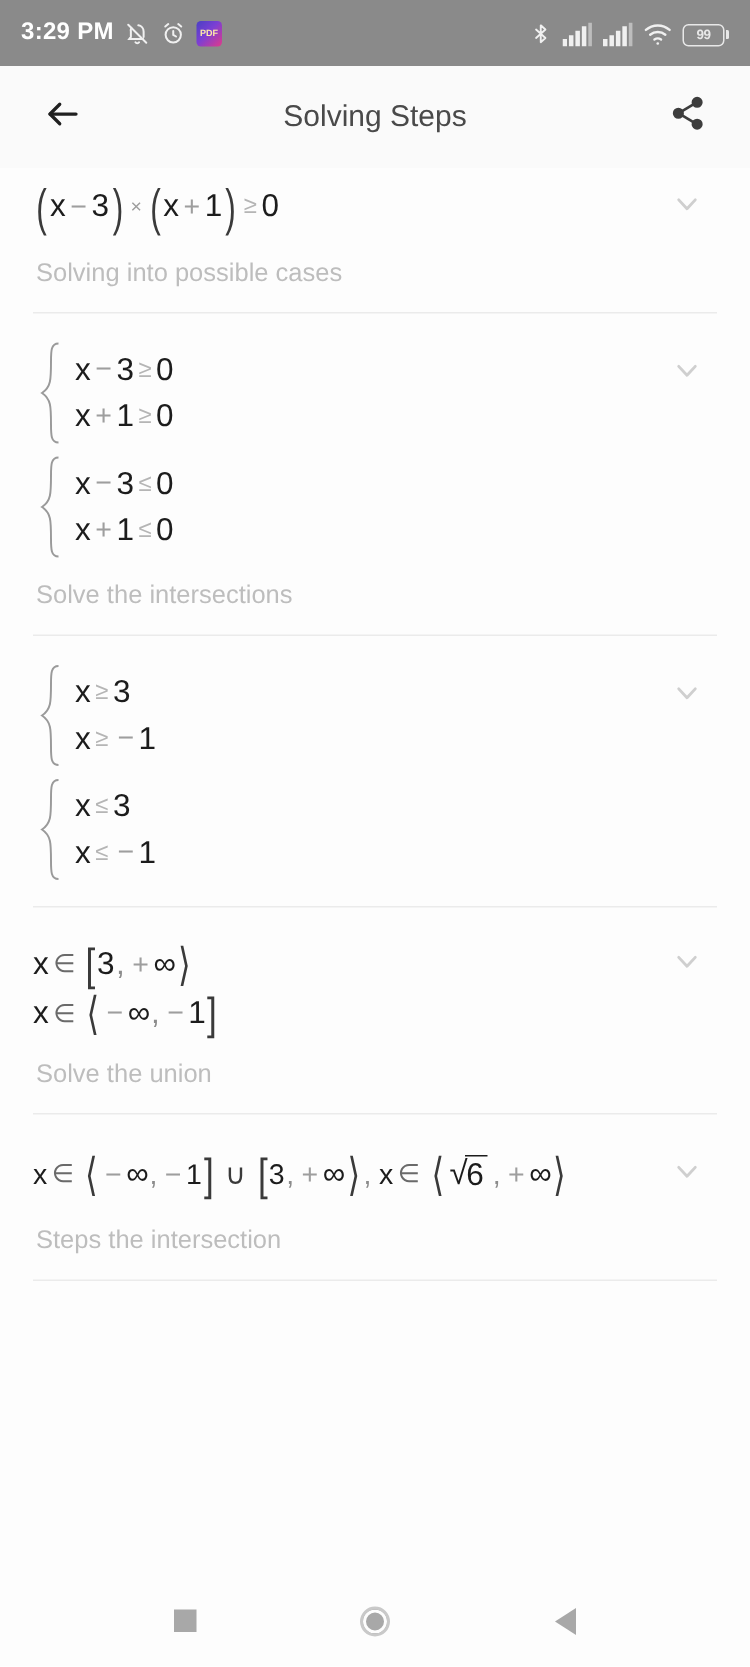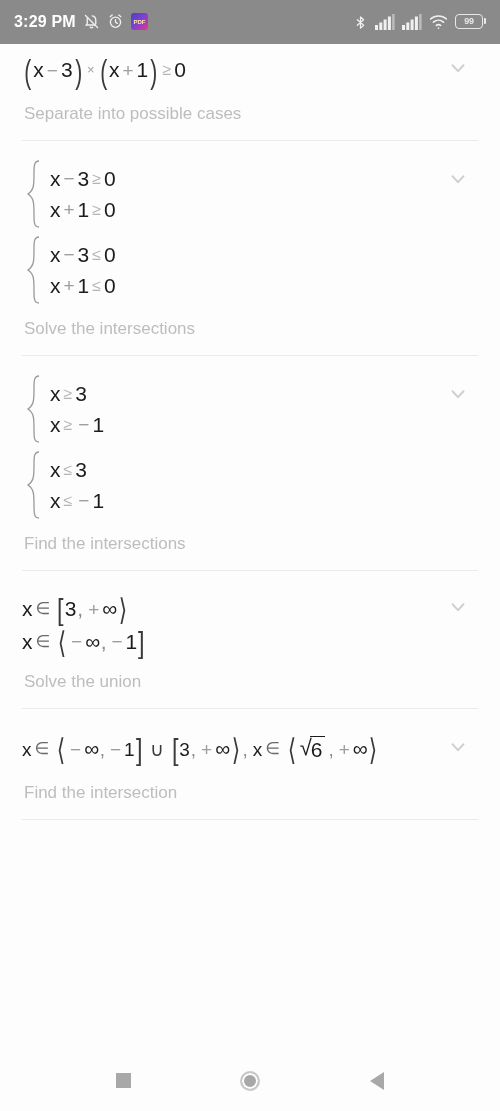--- a/index.html
+++ b/index.html
@@ -26,21 +26,21 @@
     height: 44px;
     background: #8a8a8a;
     display: flex;
     align-items: center;
     justify-content: space-between;
     padding: 0 14px;
     flex: 0 0 auto;
   }
   .status-left, .status-right {
     display: flex;
-    align-items: flex-start;
+    align-items: flex-end;
     gap: 7px;
   }
   .status-time {
     color: #ffffff;
     font-size: 16px;
     font-weight: bold;
     letter-spacing: 0.2px;
   }
   .sb-icon { display: flex; align-items: center; }
   .sb-icon svg { display: block; }
@@ -334,20 +334,42 @@
           <circle cx="12" cy="17.6" r="1.1" fill="#f0f0f0" stroke="none"></circle>
         </svg>
       </span>
       <span class="battery">
         <span class="battery-body">99</span>
         <span class="battery-cap"></span>
       </span>
     </div>
   </div>
 
+  <div class="app-bar">
+    <div class="icon-btn">
+      <span>
+        <svg width="26" height="26" viewBox="0 0 24 24" fill="none" stroke="#202020" stroke-width="2" stroke-linecap="round" stroke-linejoin="round">
+          <line x1="20" y1="12" x2="4" y2="12"></line>
+          <polyline points="10,6 4,12 10,18"></polyline>
+        </svg>
+      </span>
+    </div>
+    <div class="app-bar-title">Solving Steps</div>
+    <div class="icon-btn right">
+      <span>
+        <svg width="25" height="25" viewBox="0 0 24 24" fill="none" stroke="#3d3d3d" stroke-width="1.7">
+          <circle cx="18" cy="5" r="2.7" fill="#3d3d3d"></circle>
+          <circle cx="6" cy="12" r="2.7" fill="#3d3d3d"></circle>
+          <circle cx="18" cy="19" r="2.7" fill="#3d3d3d"></circle>
+          <line x1="8.4" y1="10.7" x2="15.6" y2="6.3"></line>
+          <line x1="8.4" y1="13.3" x2="15.6" y2="17.7"></line>
+        </svg>
+      </span>
+    </div>
+  </div>
 
   <div class="content">
 
     <div class="step">
       <div class="step-row">
         <div class="step-math">
           <div class="math">
             <span class="par">(</span>
             <span class="var">x</span>
             <span class="op">−</span>
@@ -364,21 +386,21 @@
           </div>
         </div>
         <div class="chev">
           <span>
             <svg width="22" height="22" viewBox="0 0 24 24" fill="none" stroke="#cfcfcf" stroke-width="2.1" stroke-linecap="round" stroke-linejoin="round">
               <polyline points="6,9 12,15.5 18,9"></polyline>
             </svg>
           </span>
         </div>
       </div>
-      <div class="step-caption">Separate into possible cases</div>
+      <div class="step-caption">Solving into possible cases</div>
     </div>
     <div class="divider"></div>
 
     <div class="step" style="padding-top:14px;">
       <div class="step-row">
         <div class="step-math" style="padding-top:2px;">
 
           <div class="system">
             <div class="brace">
               <svg viewBox="0 0 16 70" preserveAspectRatio="none">
@@ -488,21 +510,20 @@
 
         </div>
         <div class="chev">
           <span>
             <svg width="22" height="22" viewBox="0 0 24 24" fill="none" stroke="#cfcfcf" stroke-width="2.1" stroke-linecap="round" stroke-linejoin="round">
               <polyline points="6,9 12,15.5 18,9"></polyline>
             </svg>
           </span>
         </div>
       </div>
-      <div class="step-caption">Find the intersections</div>
     </div>
     <div class="divider"></div>
 
     <div class="step" style="padding-top:12px;">
       <div class="step-row">
         <div class="step-math">
           <div class="math">
             <span class="var">x</span>
             <span class="elem">∈</span>
             <span class="brk">[</span>
@@ -571,21 +592,21 @@
           </div>
         </div>
         <div class="chev">
           <span>
             <svg width="22" height="22" viewBox="0 0 24 24" fill="none" stroke="#cfcfcf" stroke-width="2.1" stroke-linecap="round" stroke-linejoin="round">
               <polyline points="6,9 12,15.5 18,9"></polyline>
             </svg>
           </span>
         </div>
       </div>
-      <div class="step-caption">Find the intersection</div>
+      <div class="step-caption">Steps the intersection</div>
     </div>
     <div class="divider"></div>
 
   </div>
 
   <div class="nav-bar">
     <div class="nav-btn">
       <span class="nav-square"></span>
     </div>
     <div class="nav-btn">

